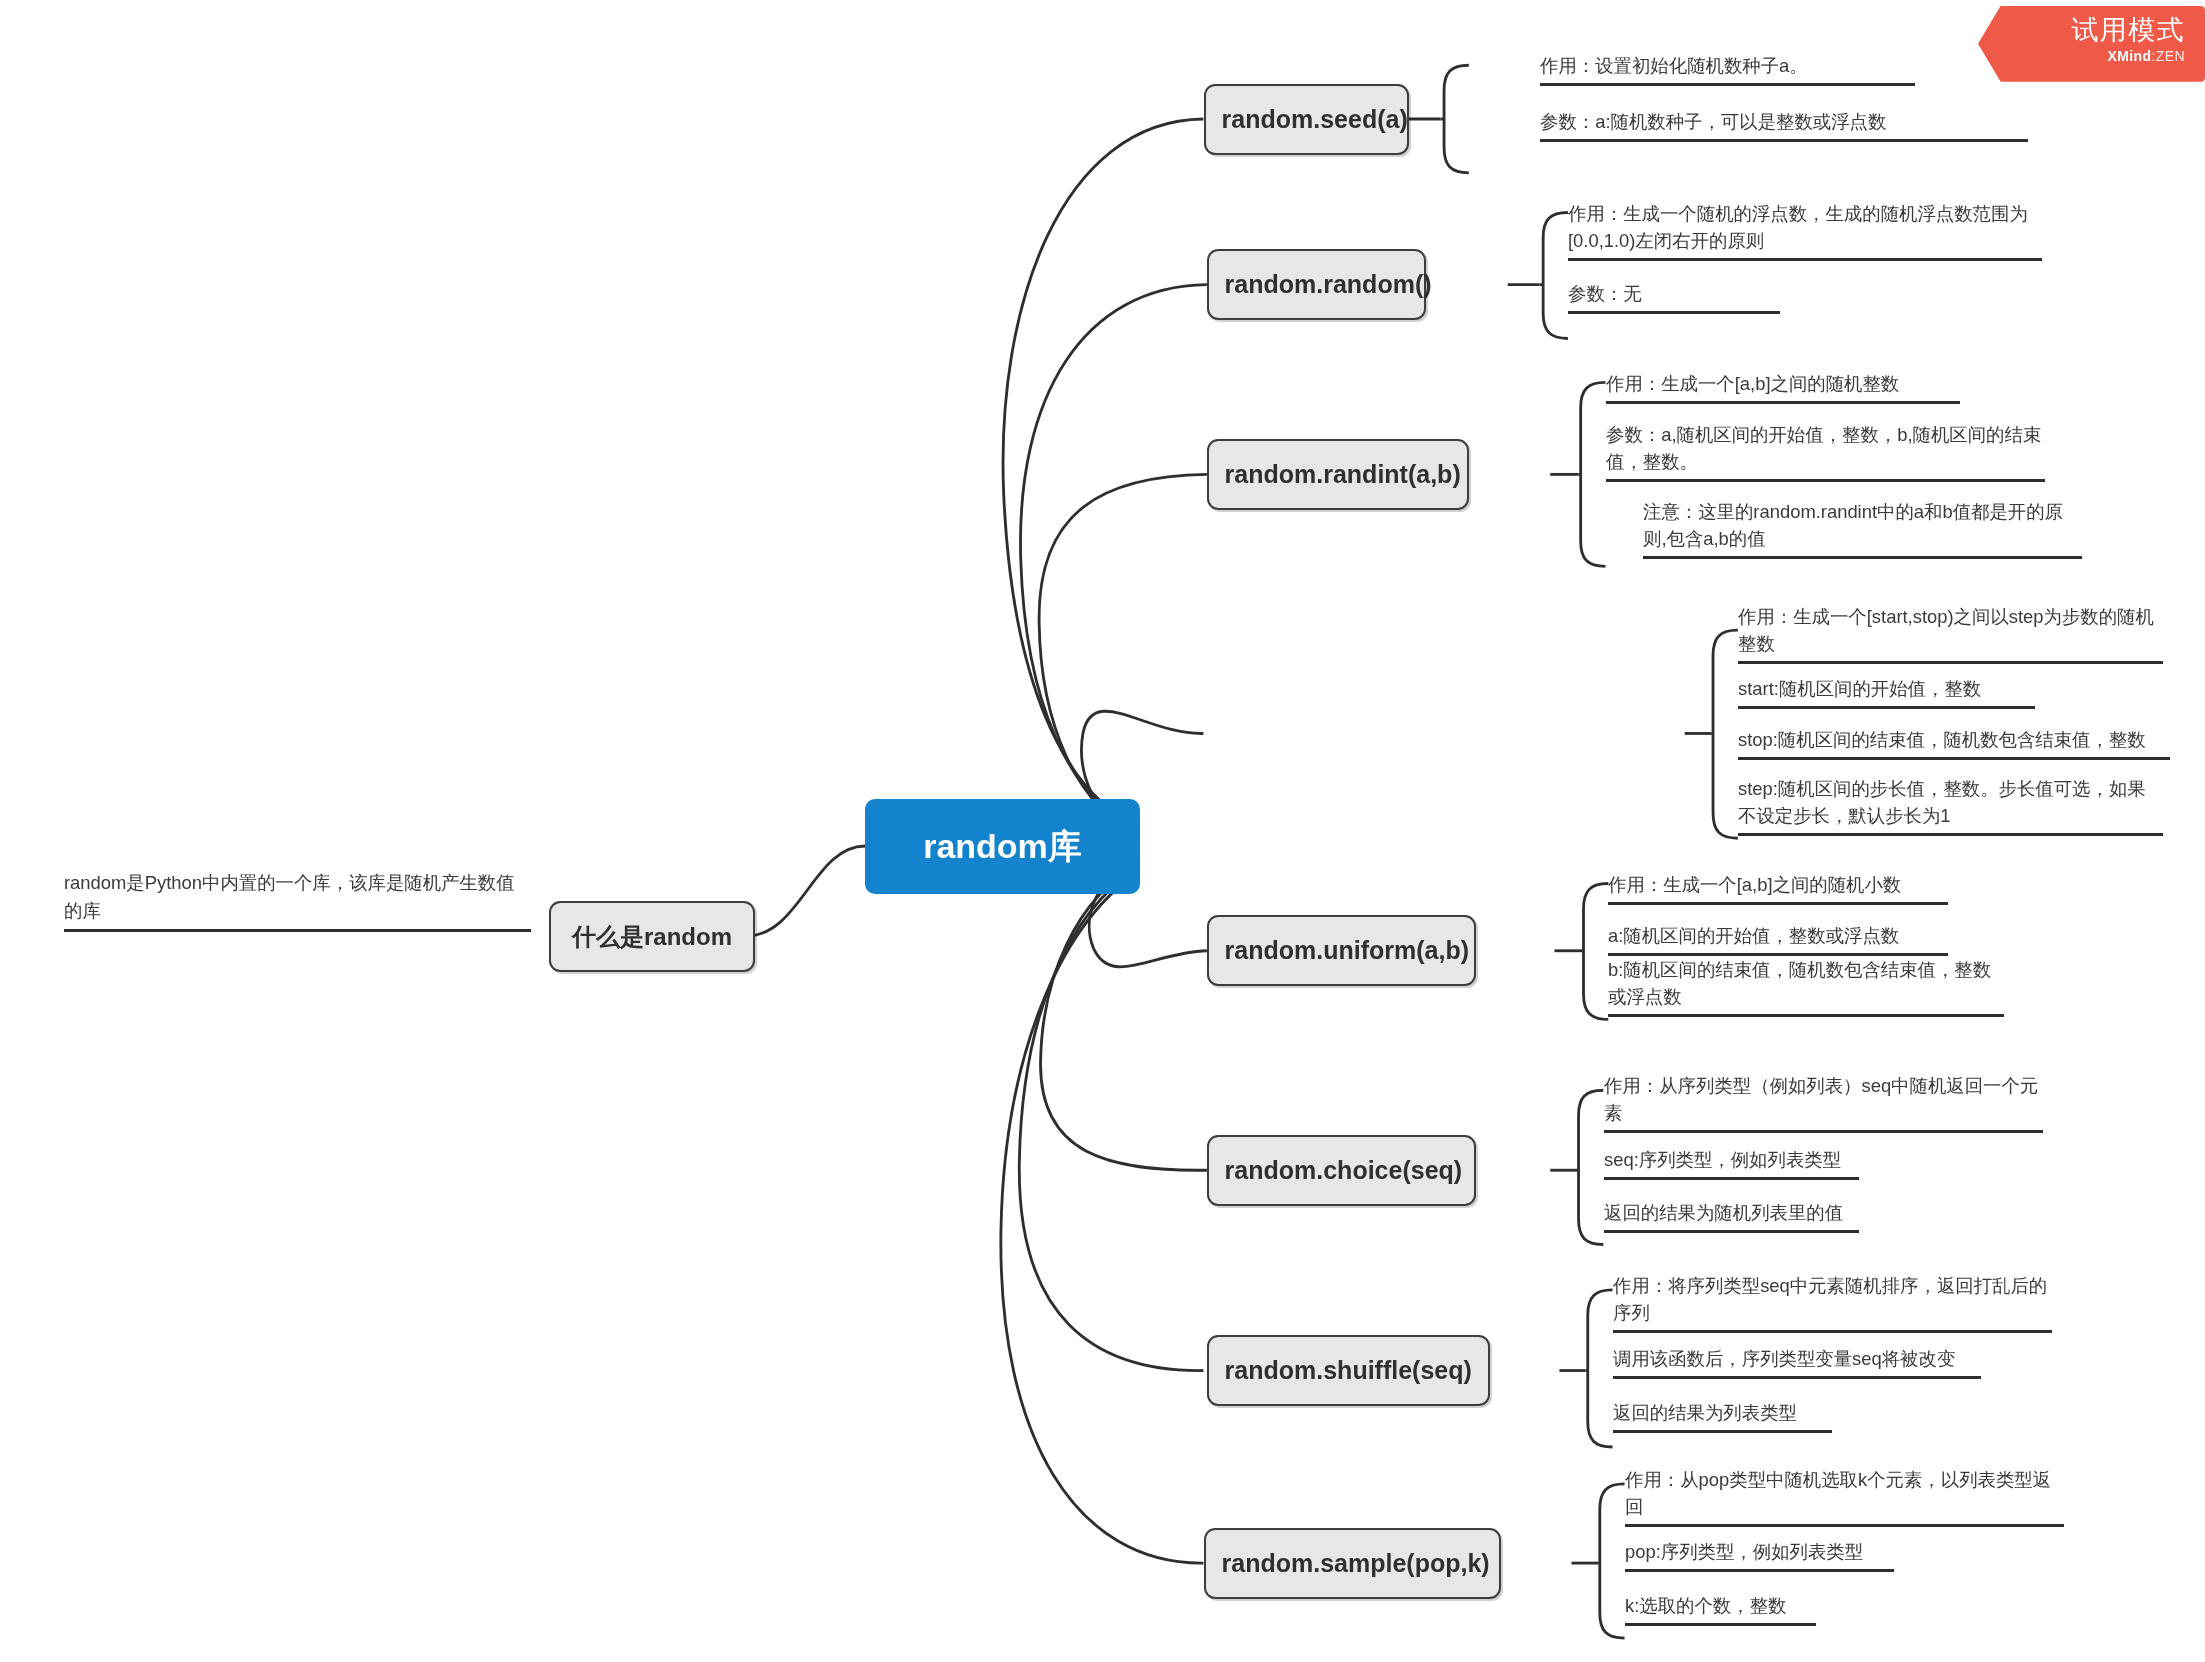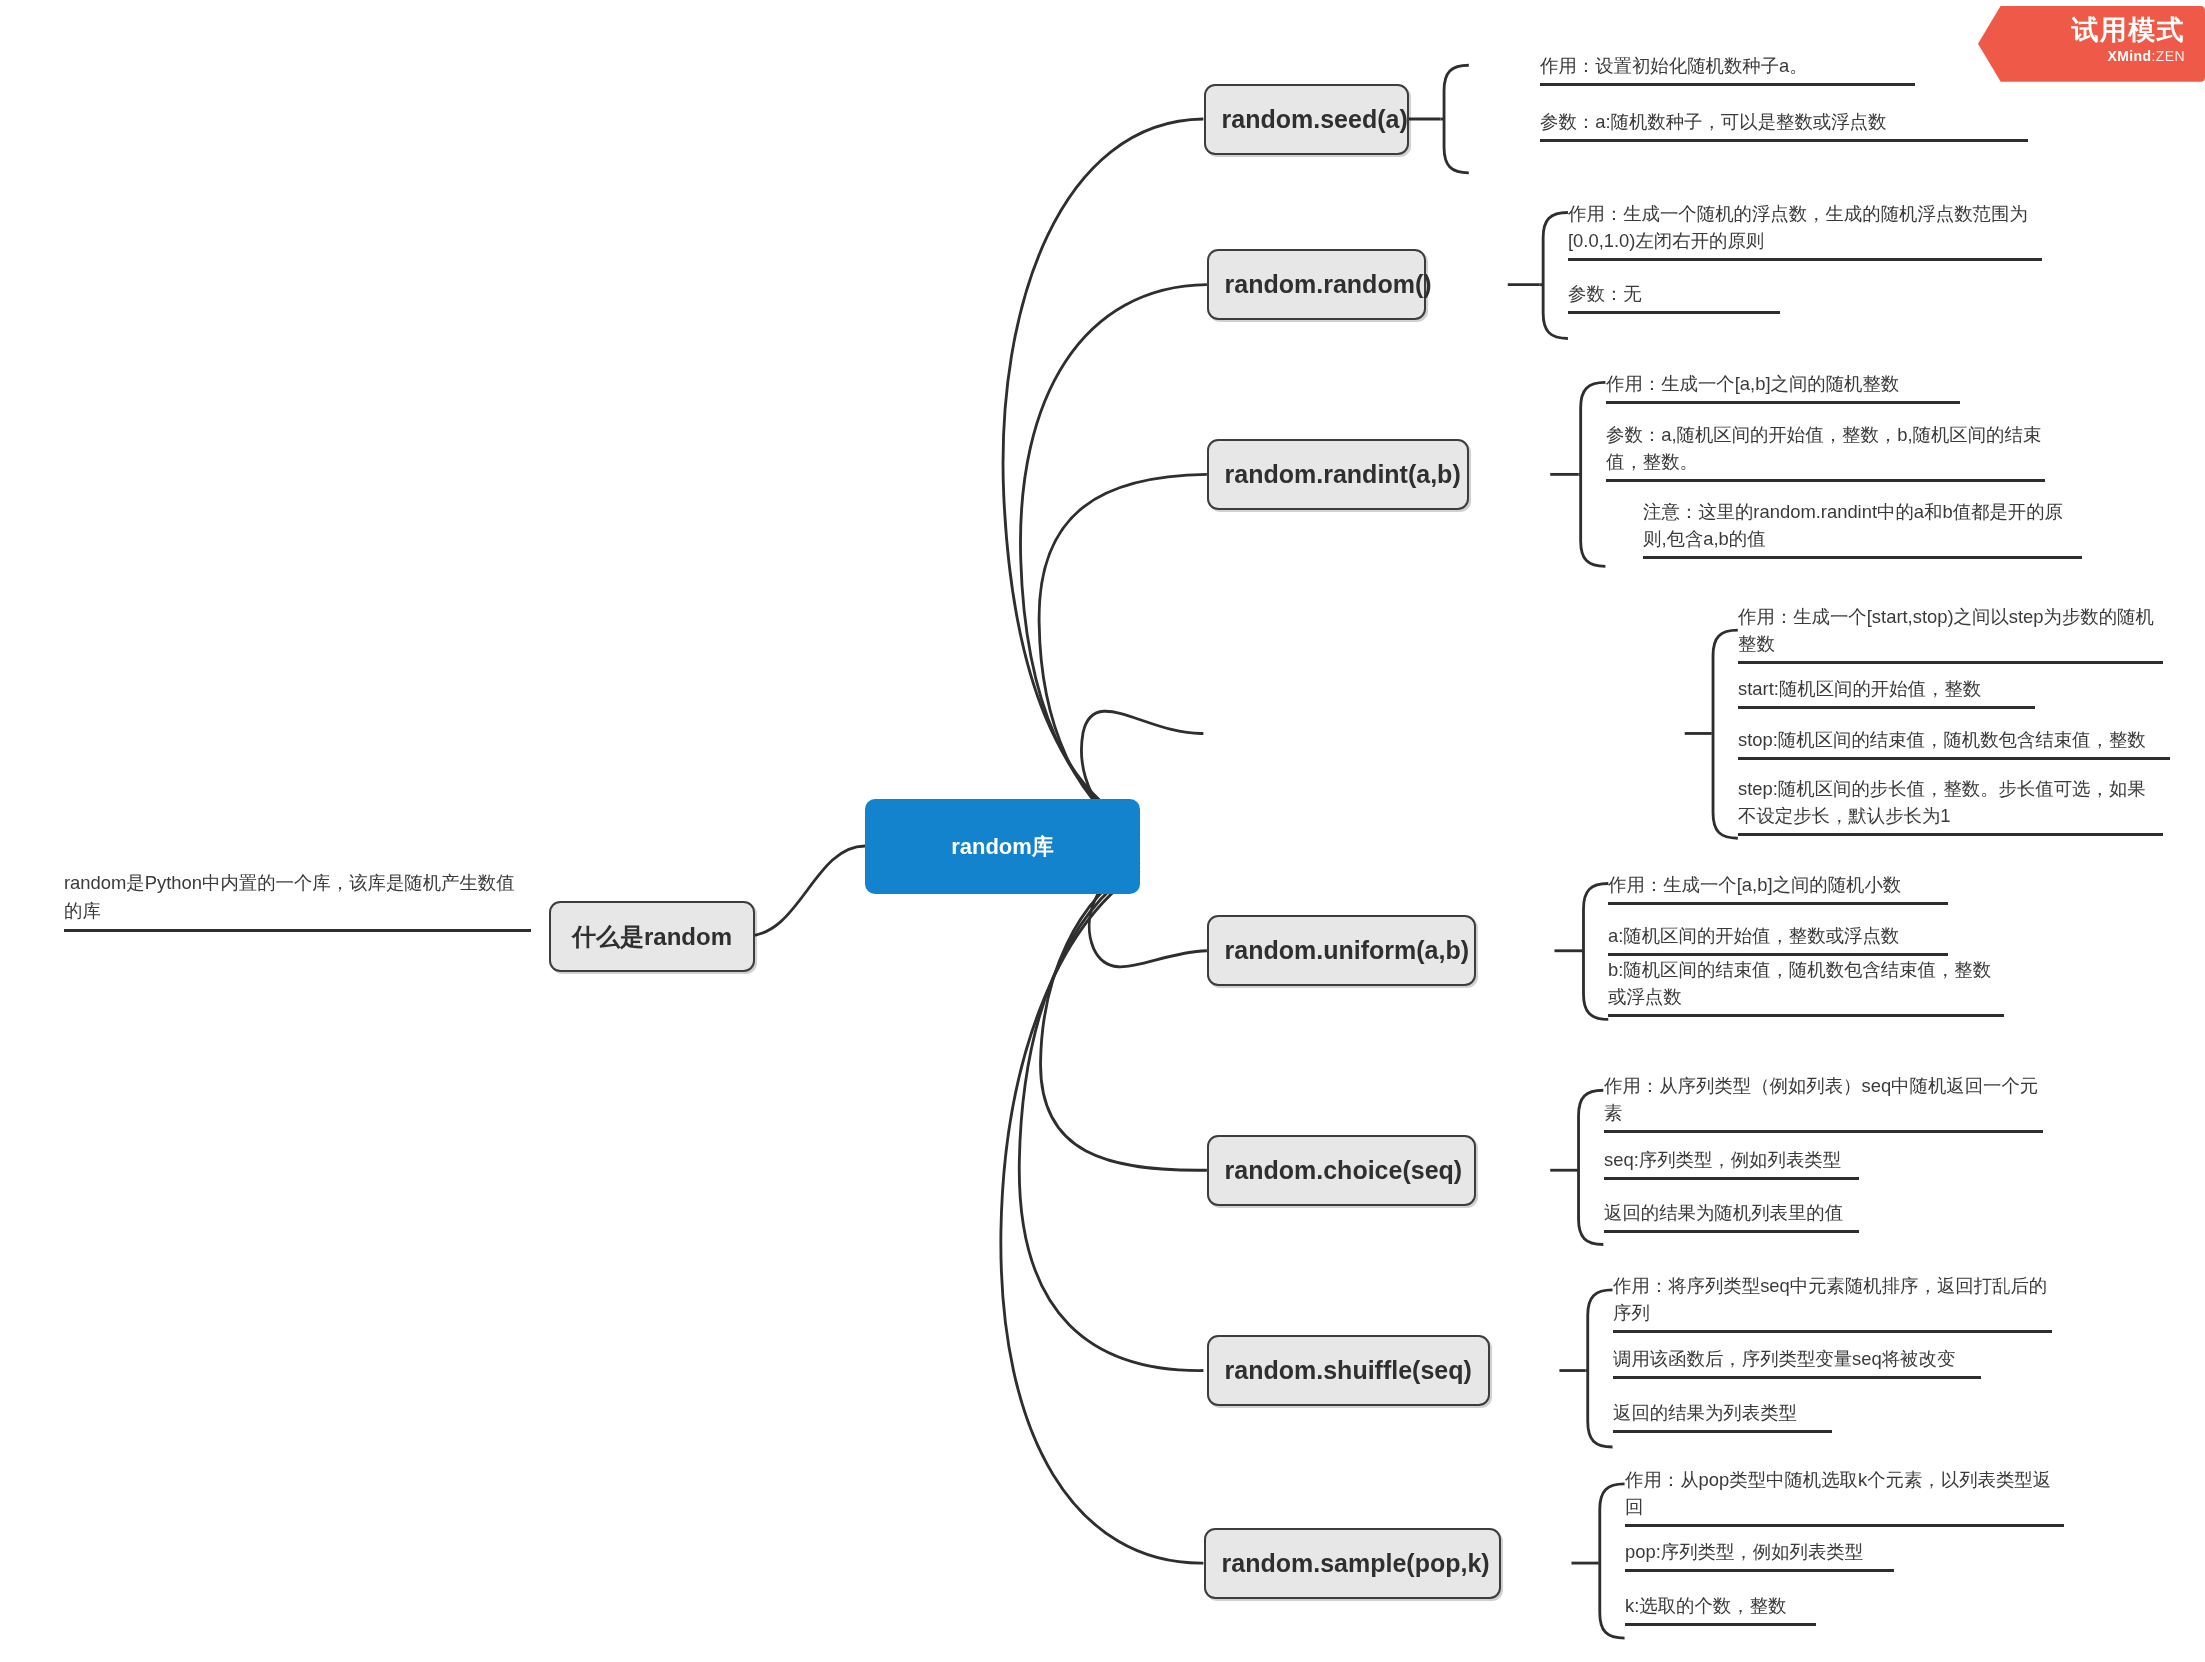--- a/index.html
+++ b/index.html
@@ -28,21 +28,21 @@
     width: 227px; height: 76px;
     background: #ee5a47;
     border-radius: 4.2px 4.2px 4.2px 4.2px;
     clip-path: polygon(10% 0%, 100% 0%, 100% 100%, 10% 100%, 0% 50%);
     color: #ffffff;
     box-sizing: border-box;
     padding: 7px 20px 7px 7px;
     text-align: right;
   }
   .trial-badge .t1 {
-    font-size: 27px; font-weight: bold; letter-spacing: 1.4px;
+    font-size: 27px; font-weight: normal; letter-spacing: 1.4px;
     line-height: 34px;
   }
   .trial-badge .t2 {
     font-size: 14px; line-height: 18.4px; letter-spacing: 0.4px;
   }
   .trial-badge .t2 .b { font-weight: bold; }
   .trial-badge .t2 .l { opacity: .88; }
 
   
   .node {
@@ -58,21 +58,21 @@
     font-weight: bold;
     color: #2f2f2f;
     line-height: 33px;
     box-shadow: 2.1px 2.1px 0 rgba(0,0,0,.18);
   }
   .node.root {
     background: #1383cd;
     border: none;
     border-radius: 10px;
     color: #ffffff;
-    font-size: 22px;
+    font-size: 34px;
     justify-content: center;
     box-shadow: none;
   }
   .node.left-branch { justify-content: center; }
 
   
   .subitem {
     position: absolute;
     box-sizing: border-box;
     font-size: 18.4px;

